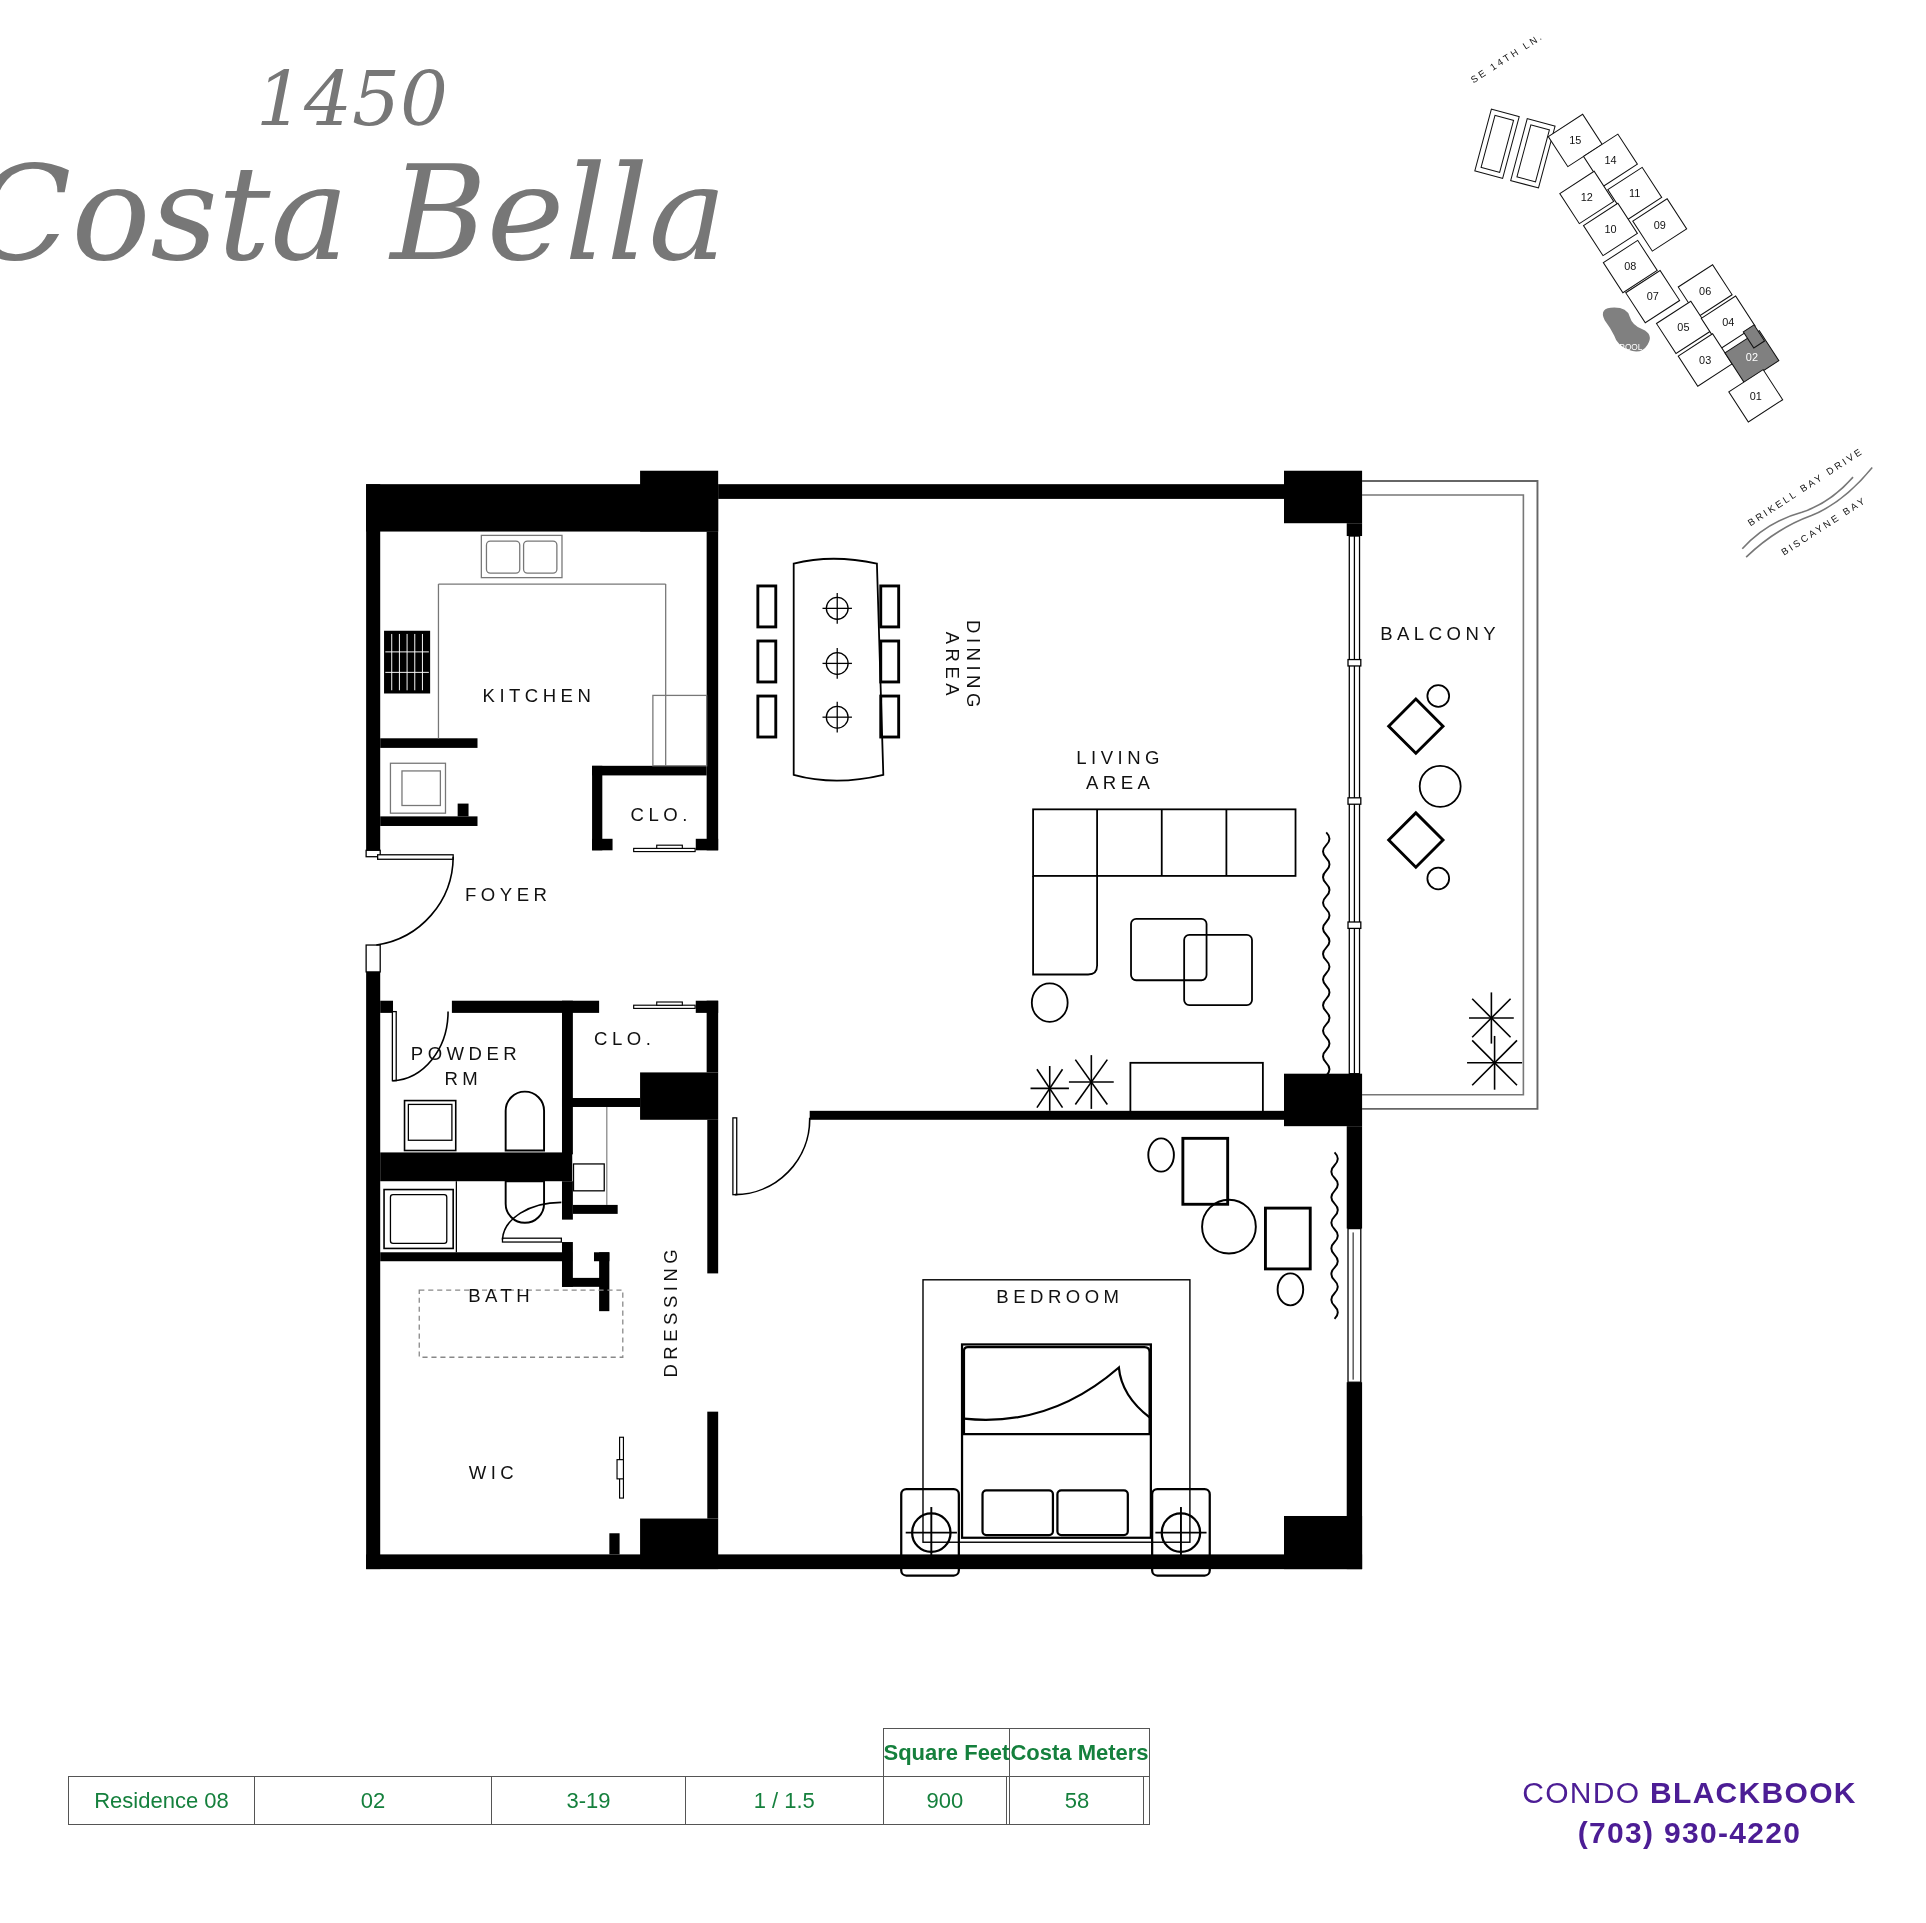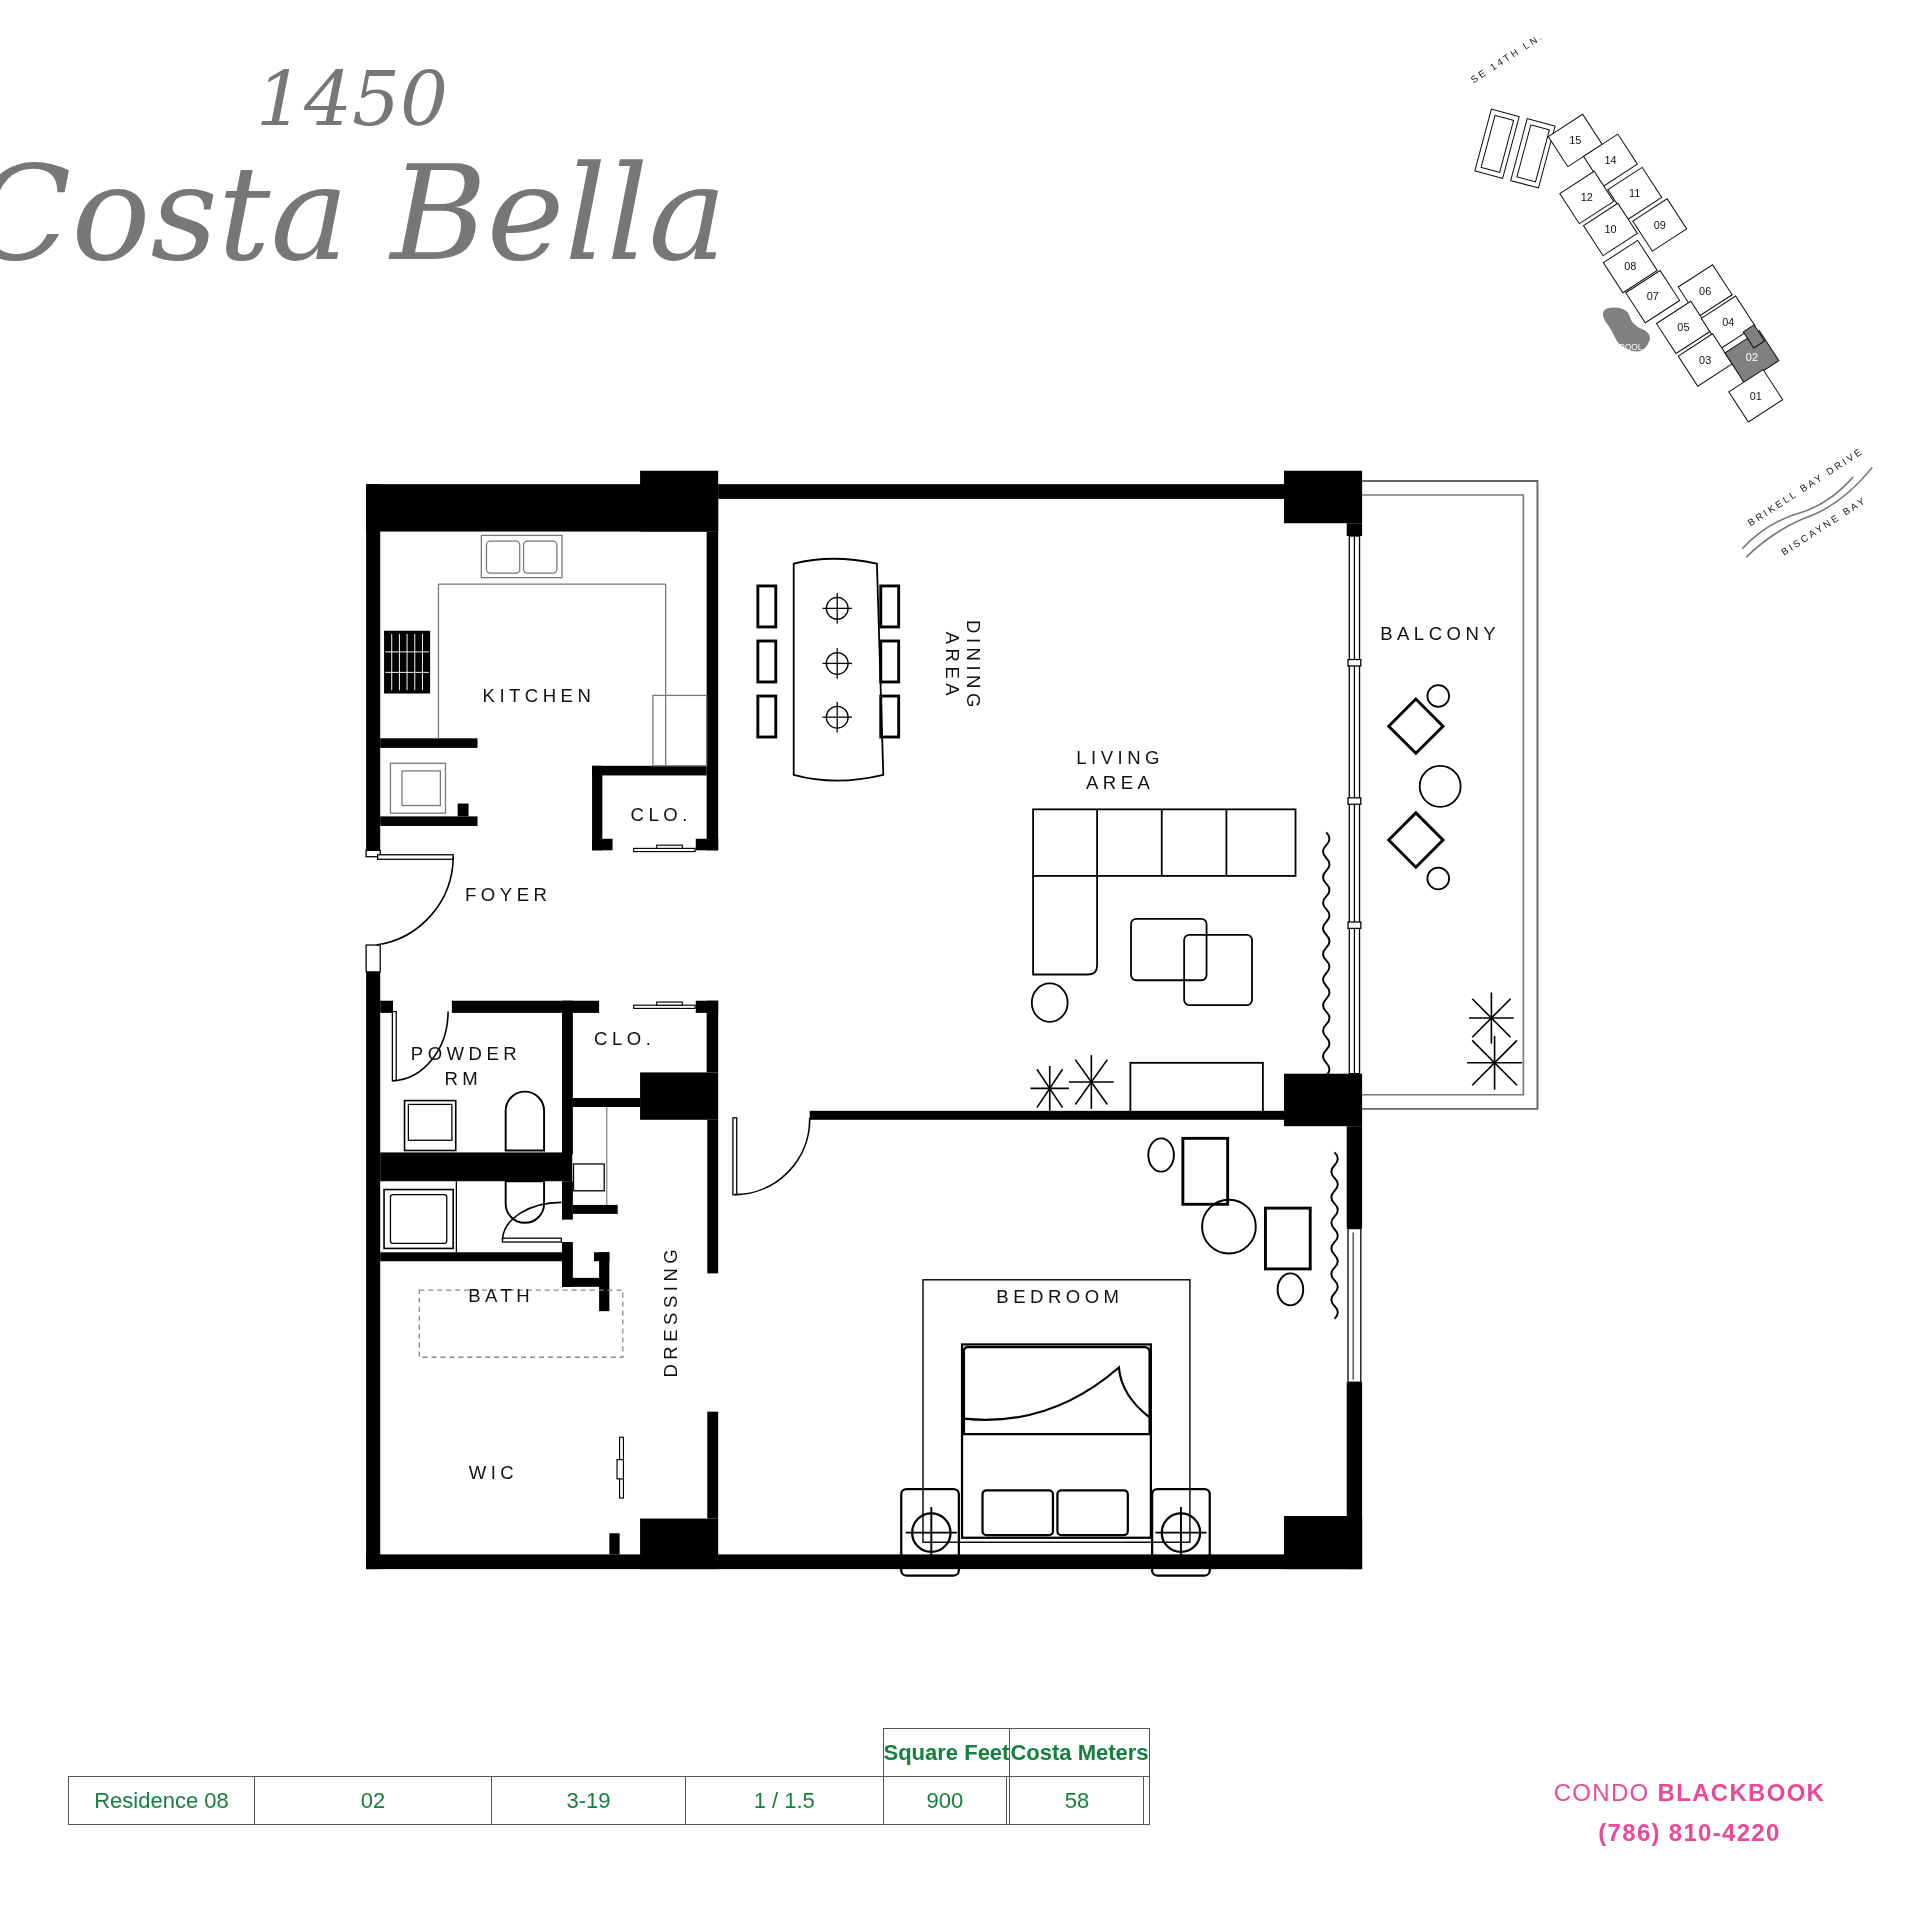--- a/index.html
+++ b/index.html
@@ -19,21 +19,21 @@
     border-collapse: collapse;
     font-family: "Liberation Sans", "DejaVu Sans", sans-serif;
     font-size: 22px; color: #15803d;
   }
   table.specs td { border: 1.3px solid #555; text-align: center; height: 47px; padding: 0; }
   table.specs td.blank { border: none; border-bottom: 1.3px solid #555; }
   table.specs td.hdr { font-weight: bold; }
   .brand {
     position: absolute; left: 1472px; top: 1773px; width: 435px; text-align: center;
     font-family: "Liberation Sans", "DejaVu Sans", sans-serif; font-weight: bold;
-    font-size: 24px; line-height: 40px; color: #ec4899; letter-spacing: 1.3px;
+    font-size: 30px; line-height: 40px; color: #4c1d95; letter-spacing: 1.3px;
   }
   .brand .light { font-weight: normal; }
 </style>
 </head>
 <body>
 
 <svg class="canvas" viewBox="0 0 3009 3005" xmlns="http://www.w3.org/2000/svg">
 
   <g>
     <text class="logo" x="550" y="195" font-size="118" text-anchor="middle">1450</text>
@@ -373,15 +373,15 @@
     <td></td>
   </tr>
 </tbody>
   </table>
 
 <div class="brand">
   <div>
     <span class="light">CONDO</span>
     <span>BLACKBOOK</span>
   </div>
-  <div>(786) 810-4220</div>
+  <div>(703) 930-4220</div>
 </div>
 
 
 </body></html>

